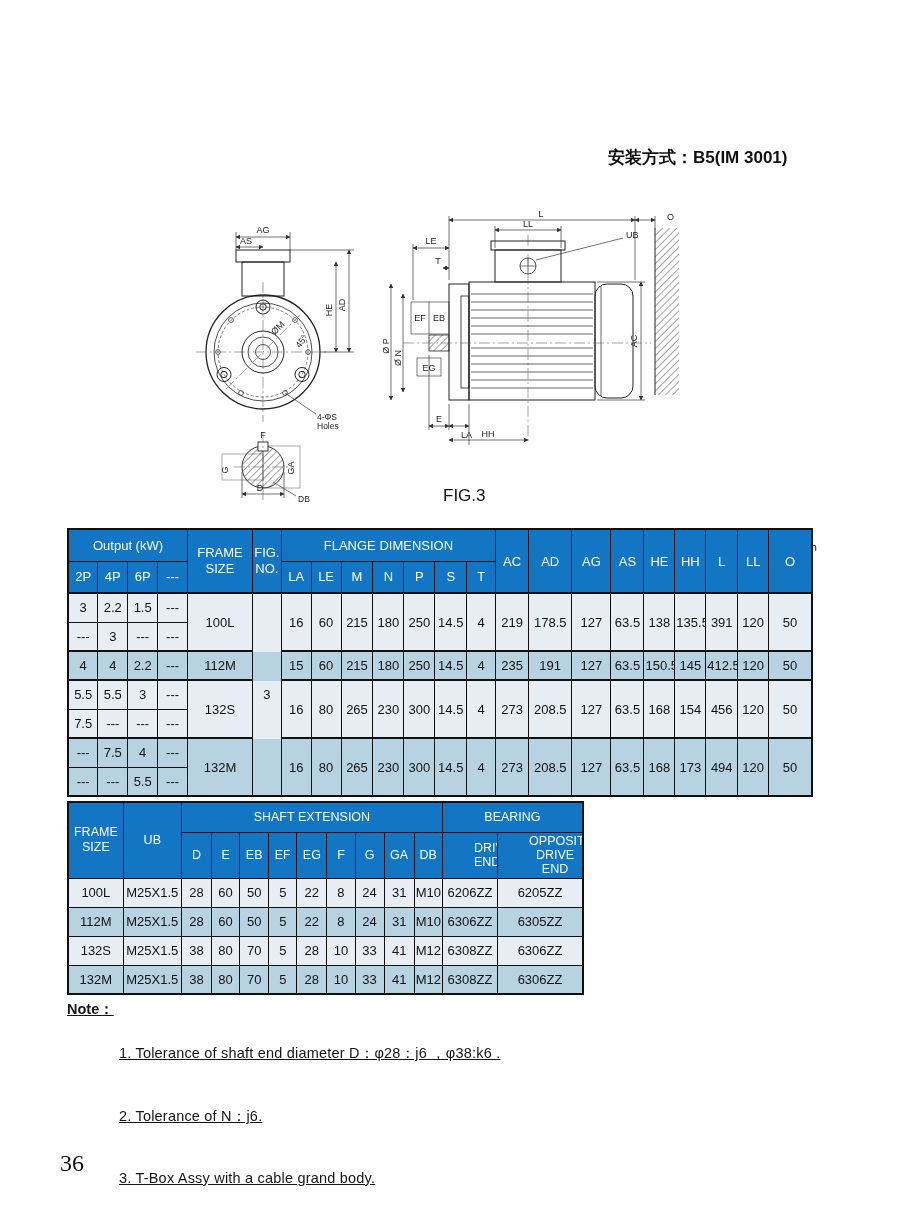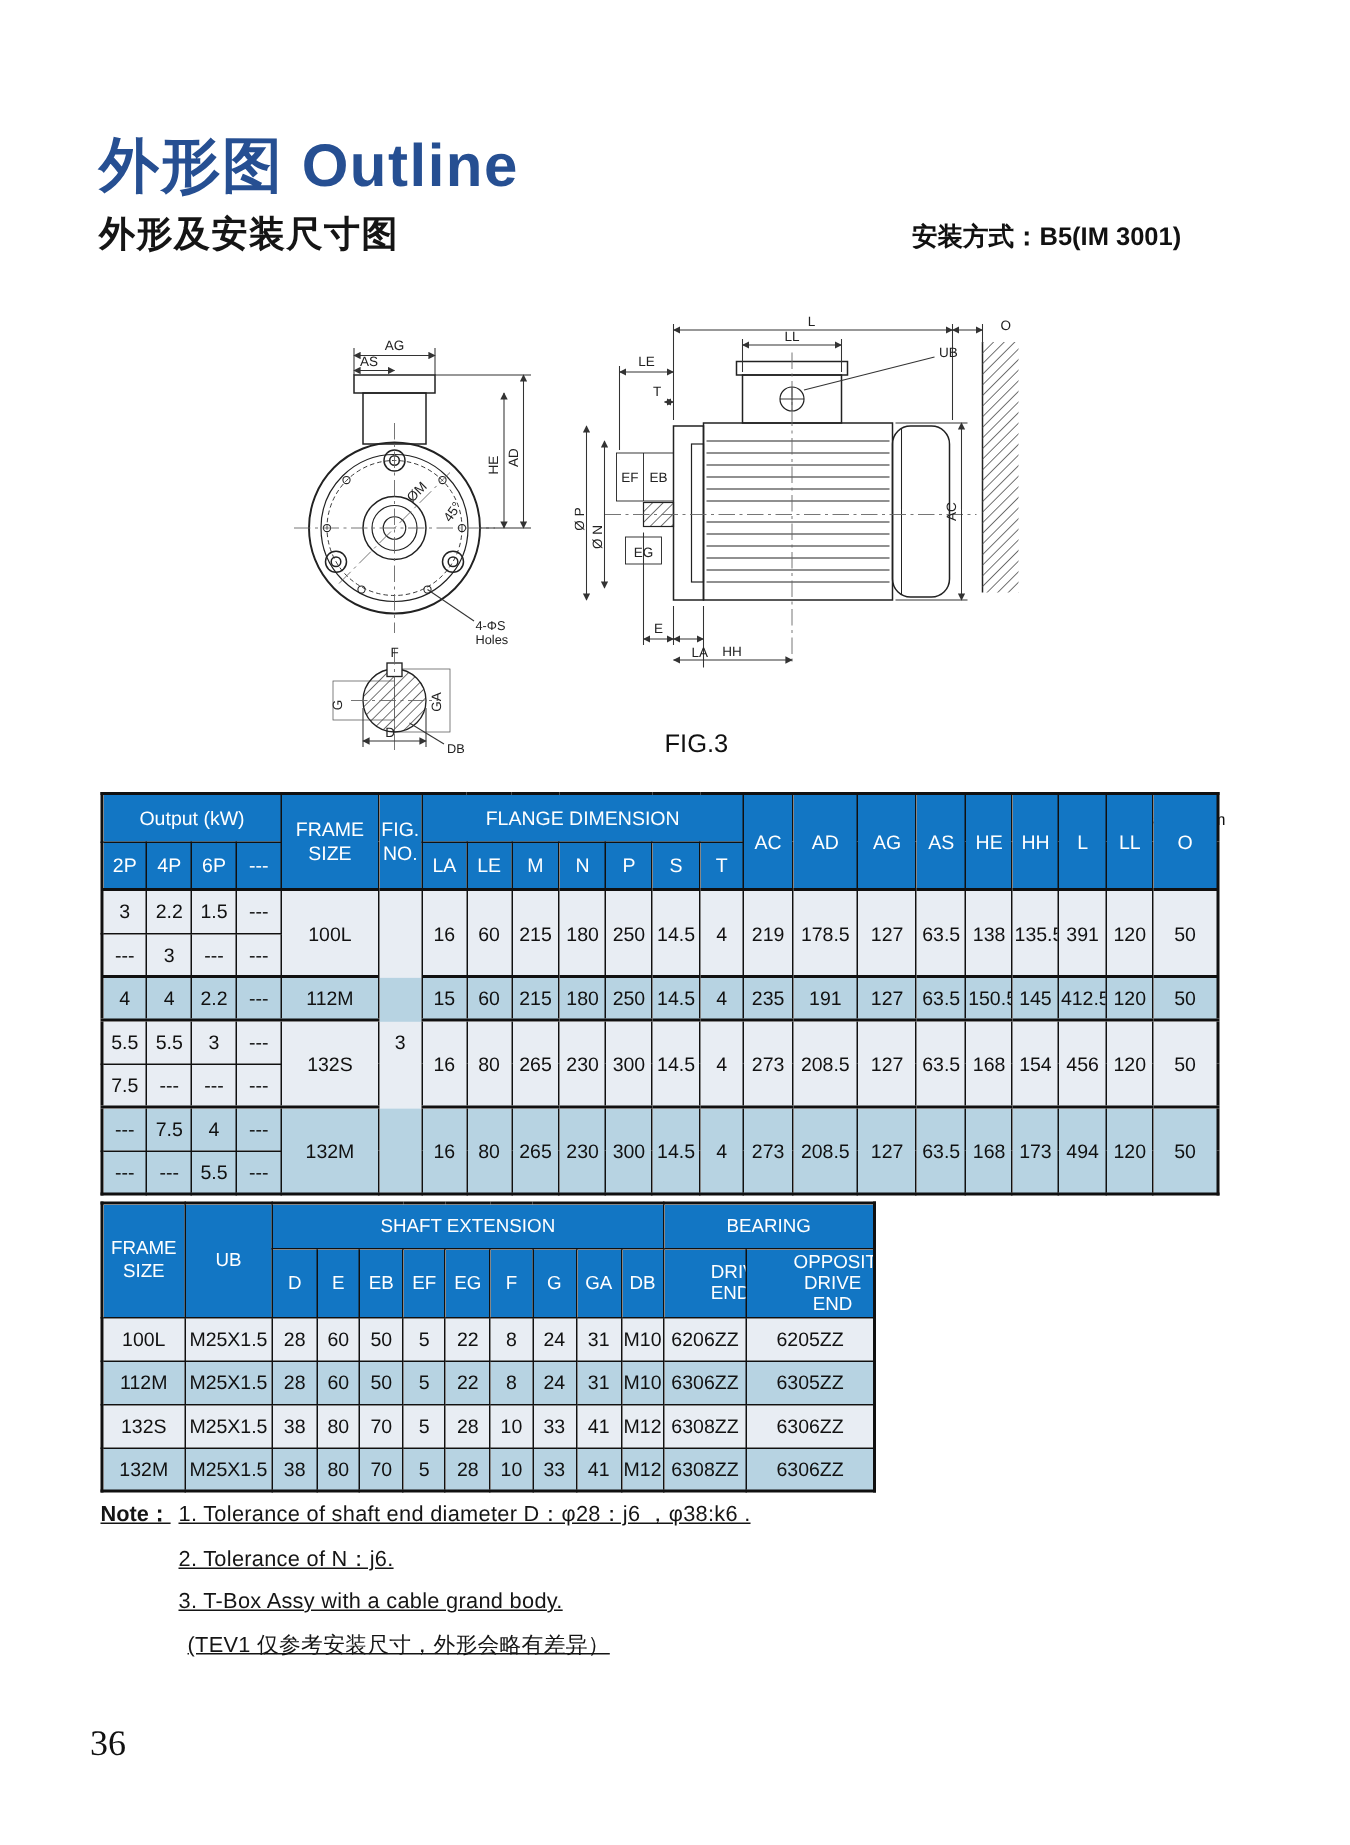--- a/index.html
+++ b/index.html
@@ -33,34 +33,30 @@
   .tone-light td{background:#e8edf3;}
   .tone-blue td{background:#b7d3e2;}
   .t1 td.fig-cell{background:linear-gradient(to bottom,
       #e8edf3 0 58px,#b7d3e2 58px 87px,#e8edf3 87px 145px,#b7d3e2 145px 203px);}
   .t1 tbody td{border-color:#101010;}
   .group-top td{border-top:2px solid #101010;}
   
   .notes{position:absolute;left:67px;top:1000px;width:640px;font-size:14.5px;color:#151515;}
   .note-row{display:flex;margin-bottom:11px;text-decoration:underline;}
   .note-label{font-weight:bold;width:52px;flex:none;}
-  .note-items div{margin-bottom:11px;letter-spacing:.2px;}
+  .note-items div{margin-bottom:11px;letter-spacing:.2px;margin-top:44px;}
   .note-items div:last-child{padding-left:6px;}
   .page-num{position:absolute;left:60px;top:1150px;font-family:"Liberation Serif","DejaVu Serif",serif;
             font-size:24px;color:#111;}
 </style>
 </head>
 <body>
 
 <div class="page">
 
-  <div class="title-block">
-    <div class="title-main">外形图 Outline</div>
-    <div class="title-sub">外形及安装尺寸图</div>
-  </div>
   <div class="mounting">安装方式：B5(IM 3001)</div>
 
   <svg class="draw" style="left:178px;top:210px;" width="218" height="295" viewBox="0 0 218 295">
     <defs>
       <marker id="ar" viewBox="0 0 10 10" refX="9" refY="5" markerWidth="7" markerHeight="7" orient="auto-start-reverse">
         <path d="M0,0L10,5L0,10z" fill="#333"></path>
       </marker>
       <pattern id="hat" width="5" height="5" patternTransform="rotate(45)" patternUnits="userSpaceOnUse">
         <line x1="0" y1="0" x2="0" y2="5" stroke="#555" stroke-width="1.1"></line>
       </pattern>

